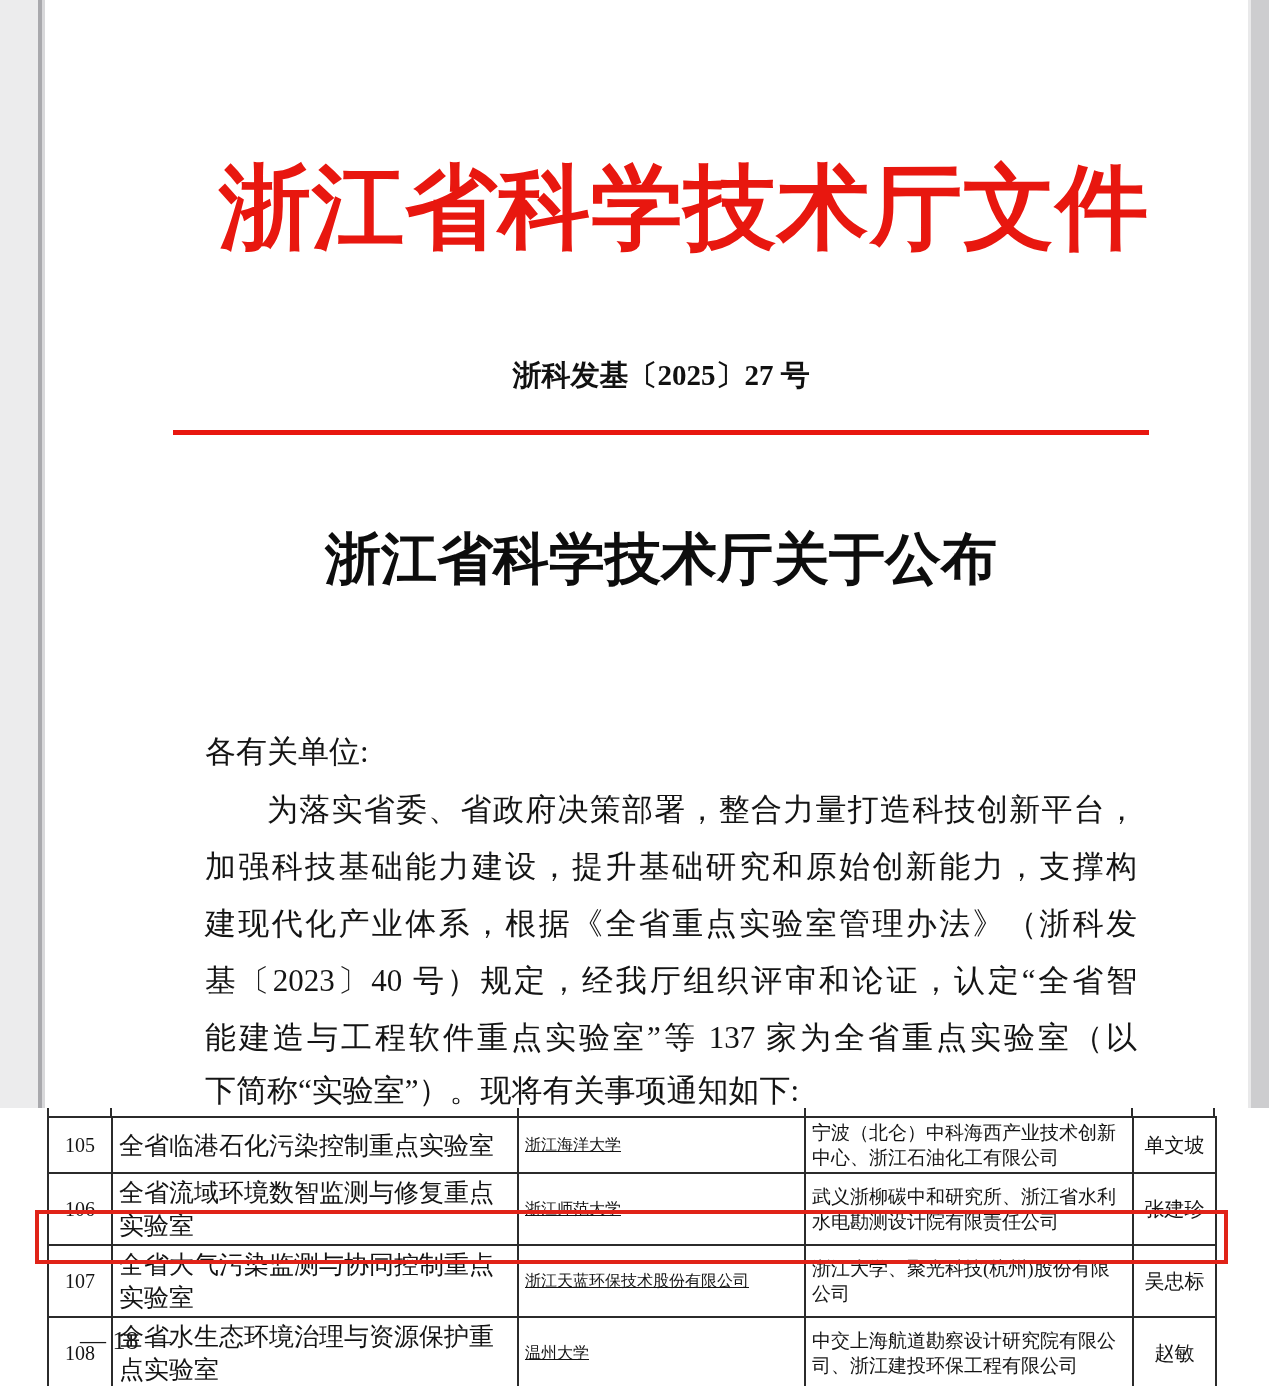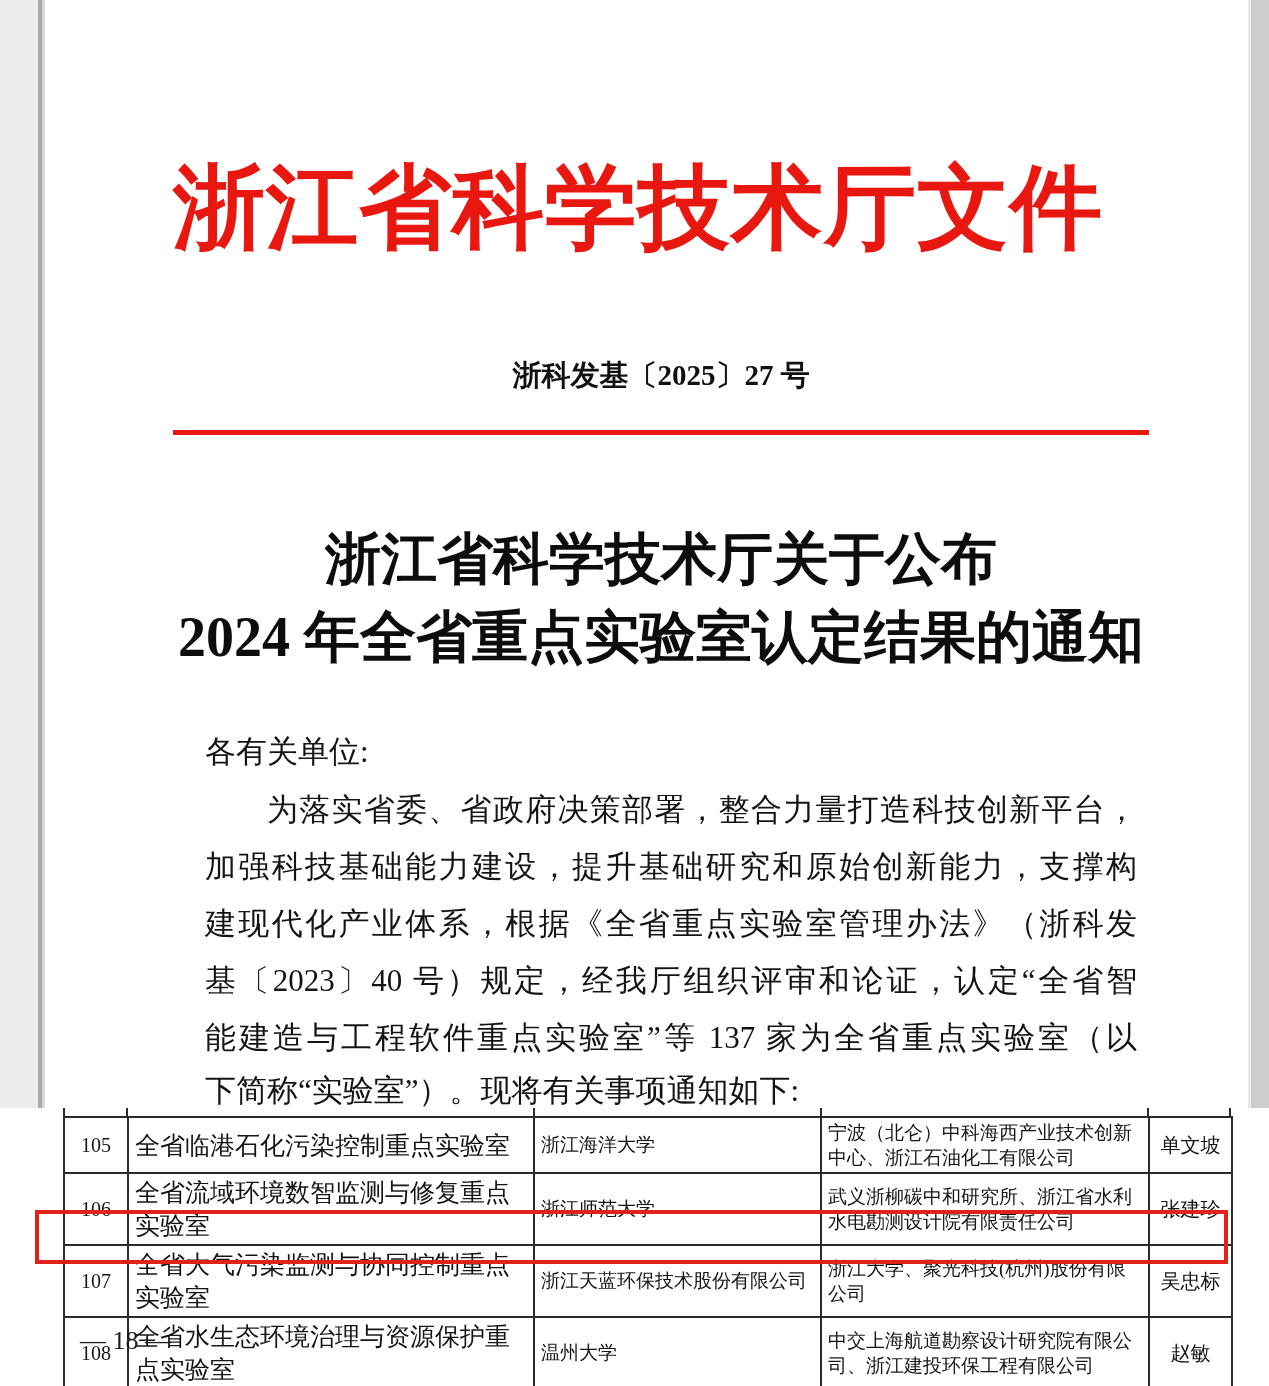--- a/index.html
+++ b/index.html
@@ -19,21 +19,21 @@
   .doc-section { position: absolute; left: 0; top: 0; width: 1269px; height: 1108px; background: #ffffff; }
   .gutter-left   { position: absolute; left: 0;    top: 0; width: 38px; height: 1108px; background: #ececed; }
   .gutter-edge-a { position: absolute; left: 38px; top: 0; width: 4px;  height: 1108px; background: #a9a9ad; }
   .gutter-edge-b { position: absolute; left: 42px; top: 0; width: 3px;  height: 1108px; background: #d8d8da; }
   .gutter-right-a{ position: absolute; left: 1248px; top: 0; width: 3px;  height: 1108px; background: #e9e9ea; }
   .gutter-right-b{ position: absolute; left: 1251px; top: 0; width: 18px; height: 1108px; background: #cdcdcf; }
 
   
   .doc-title {
     position: absolute; left: 173px; top: 146px; width: 976px;
-    text-align: left;
+    text-align: right;
     font-size: 92px; font-weight: 700; line-height: 124px;
     color: #e8170f; letter-spacing: 1px; white-space: nowrap;
   }
   .doc-number {
     position: absolute; left: 173px; top: 356px; width: 976px;
     text-align: center;
     font-size: 29px; font-weight: 700; color: #111111; white-space: nowrap;
   }
   .red-rule {
     position: absolute; left: 173px; top: 430px; width: 976px; height: 5px;
@@ -61,39 +61,39 @@
   .body-line.indent { text-indent: 2em; }
   .salutation { top: 732px; }
   .bl-0 { top: 790px; }
   .bl-1 { top: 847px; }
   .bl-2 { top: 904px; }
   .bl-3 { top: 961px; }
   .bl-4 { top: 1018px; }
   .bl-5 { top: 1071px; }
 
   
-  .table-section { position: absolute; left: 16px; top: 1108px; width: 1069px; height: 278px; background: #ffffff; }
+  .table-section { position: absolute; left: 0; top: 1108px; width: 1069px; height: 278px; background: #ffffff; }
 
   .stub { position: absolute; top: 0; width: 2px; height: 9px; background: #2b2b2b; }
 
   table.results {
     position: absolute; left: 47px; top: 8px;
     border-collapse: collapse; table-layout: fixed;
     width: 1168px;
     font-size: 20px; color: #141414;
   }
   table.results td {
     border: 2px solid #2b2b2b;
     vertical-align: middle;
     padding: 2px 6px;
     overflow: hidden;
   }
   td.c-no   { text-align: center; font-family: "Liberation Serif", serif; }
   td.c-lab  { padding-left: 11px; letter-spacing: 0; font-size: 25px; }
-  td.c-inst { padding-left: 11px; font-size: 19px; }
+  td.c-inst { padding-left: 11px; font-size: 16px; text-decoration: underline; }
   td.c-part { padding: 1px 6px; font-size: 19px; line-height: 25px; }
   td.c-dir  { text-align: center; }
   tr.r-105 td { height: 44px; }
   tr.r-106 td { height: 44px; }
   tr.r-107 td { height: 45px; }
   tr.r-108 td { height: 46px; }
 
   .highlight-box {
     position: absolute; left: 35px; top: 1210px;
     width: 1193px; height: 54px;
@@ -116,21 +116,20 @@
     <div class="gutter-edge-a"></div>
     <div class="gutter-edge-b"></div>
     <div class="gutter-right-a"></div>
     <div class="gutter-right-b"></div>
 
     <div class="doc-title">浙江省科学技术厅文件</div>
     <div class="doc-number">浙科发基〔2025〕27 号</div>
     <div class="red-rule"></div>
 
     <div class="subject-line1">浙江省科学技术厅关于公布</div>
-    <div class="subject-line2">2024 年全省重点实验室认定结果的通知</div>
 
     <div class="body-line bl-0 justify indent">为落实省委、省政府决策部署，整合力量打造科技创新平台，</div>
     <div class="body-line salutation">各有关单位:</div>
     <div class="body-line bl-2 justify">建现代化产业体系，根据《全省重点实验室管理办法》（浙科发</div>
     <div class="body-line bl-1 justify">加强科技基础能力建设，提升基础研究和原始创新能力，支撑构</div>
     <div class="body-line bl-3 justify">基〔2023〕40 号）规定，经我厅组织评审和论证，认定“全省智</div>
     <div class="body-line bl-4 justify">能建造与工程软件重点实验室”等 137 家为全省重点实验室（以</div>
     <div class="body-line bl-5">下简称“实验室”）。现将有关事项通知如下:</div>
   </div>
 

